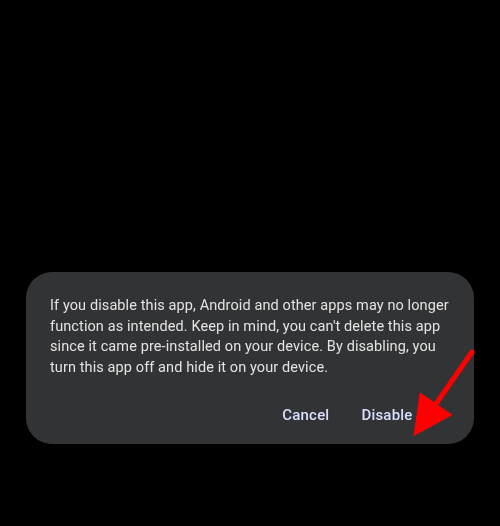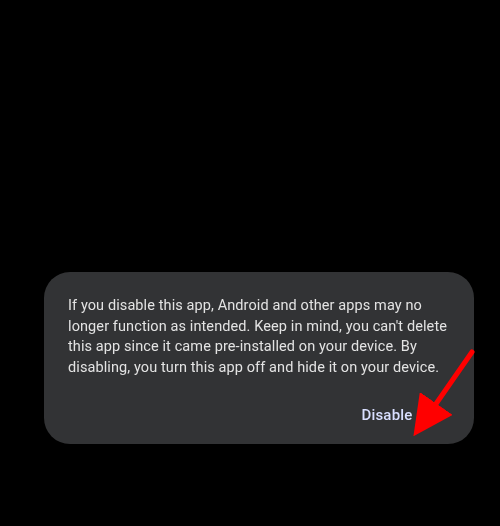--- a/index.html
+++ b/index.html
@@ -87,21 +87,20 @@
   .dialog {
     position: absolute;
     left: 26px;
     right: 26px;
     top: 272px;
     background: #323335;
     border-radius: 26px;
     padding: 24px 24px 14px 24px;
     z-index: 50;
     box-shadow: 0 8px 24px rgba(0,0,0,.5);
-    margin-left: 18px;
   }
   .dialog-text {
     font-size: 14.5px;
     line-height: 1.42;
     color: #e3e3e3;
     letter-spacing: 0.1px;
   }
   .dialog-actions {
     display: flex;
     justify-content: flex-end;
@@ -174,20 +173,21 @@
 
   <div class="section">
     <div class="section-title">Permissions</div>
     <div class="section-sub">Calendar, Call logs, Contacts, Location, Microphone, Nearby dev...</div>
   </div>
 </div>
 
 <div class="dialog">
   <div class="dialog-text">If you disable this app, Android and other apps may no longer function as intended. Keep in mind, you can't delete this app since it came pre-installed on your device. By disabling, you turn this app off and hide it on your device.</div>
   <div class="dialog-actions">
+    <button class="dialog-btn">Cancel</button>
     <button class="dialog-btn">Disable app</button>
   </div>
 </div>
 
 <svg class="arrow" width="70" height="95" viewBox="0 0 70 95">
   <defs>
     <marker id="ah" markerWidth="8" markerHeight="8" refX="5" refY="4" orient="auto">
       <polygon points="0,0 8,4 0,8" fill="#ff0000"></polygon>
     </marker>
   </defs>

